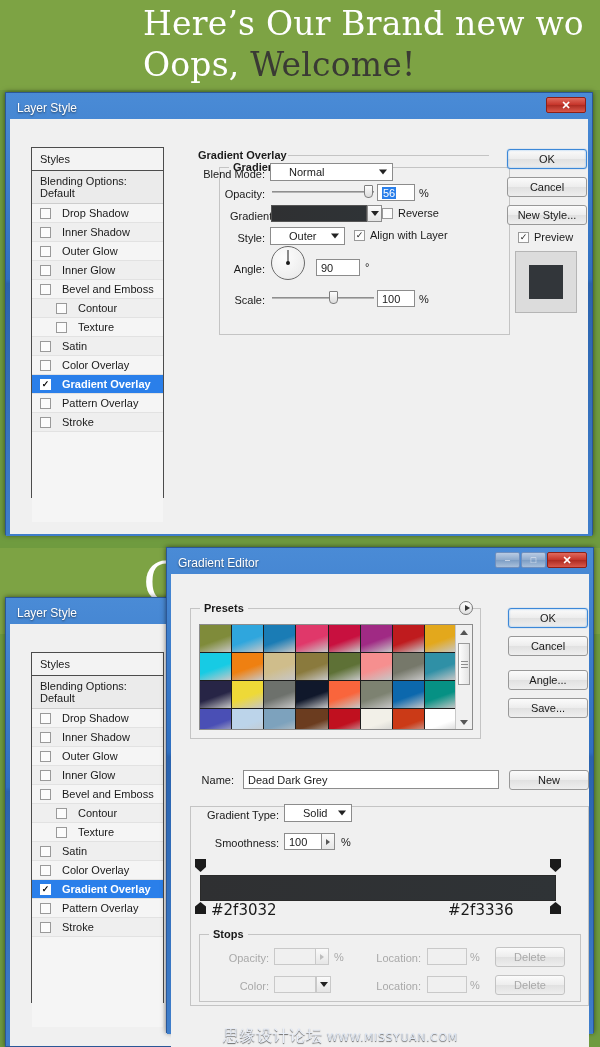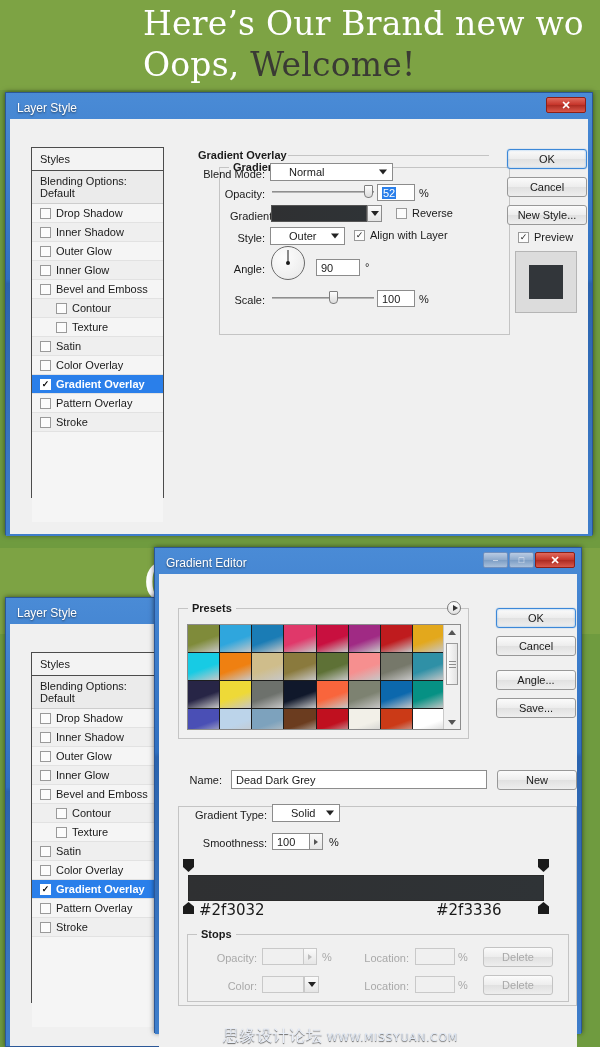--- a/index.html
+++ b/index.html
@@ -82,21 +82,21 @@
   }
   .sp-head {
     padding: 5px 8px; font-size: 11px; color: #1a1a1a;
     border-bottom: 1px solid #4c4c4c; background: #f3f3f3;
   }
   .sp-sub {
     padding: 4px 8px; font-size: 11px; color: #1a1a1a;
     border-bottom: 1px solid #cdcdcd; background: #ebebeb;
   }
   .sp-row {
-    display: flex; align-items: center; gap: 5px;
+    display: flex; align-items: center; gap: 11px;
     padding: 3px 8px; font-size: 11px; color: #1a1a1a;
     border-bottom: 1px solid #e2e2e2; background: #f5f5f5;
   }
   .sp-row.alt { background: #efefef; }
   .sp-row.indent { padding-left: 24px; }
   .sp-row.sel { background: #2a7fea; color: #fff; font-weight: bold; }
   .sp-fill { flex: 1; background: #f5f5f5; }
 
   .cb {
     width: 11px; height: 11px; flex: 0 0 11px;
@@ -381,28 +381,28 @@
           <span>Normal</span>
           <span class="arw"></span>
         </div>
 
         <div class="lbl" style="left:190px; top:69px; width:65px;">Opacity:</div>
         <div class="slider" style="left:262px; top:66px; width:102px;">
           <div class="track"></div>
           <div class="knob" style="left:92px;"></div>
         </div>
         <div class="field sel-txt" style="left:367px; top:65px; width:38px; justify-content:flex-start;">
-          <span class="selhl">52</span>
+          <span class="selhl">56</span>
         </div>
         <div class="lbl" style="left:409px; top:68px; width:14px; text-align:left;">%</div>
 
         <div class="lbl" style="left:190px; top:91px; width:65px;padding-left:30px;">Gradient:</div>
         <div class="swatch-gr" style="left:261px; top:86px; width:96px; height:17px;"></div>
         <div class="swatch-btn" style="left:357px; top:86px; height:17px;"></div>
-        <div class="chkline" style="left:386px; top:88px;justify-content:center;">
+        <div class="chkline" style="left:372px; top:88px;justify-content:center;">
           <span class="cb"></span>
           <span>Reverse</span>
         </div>
 
         <div class="lbl" style="left:190px; top:113px; width:65px;">Style:</div>
         <div class="combo" style="left:260px; top:108px; width:75px;">
           <span>Outer</span>
           <span class="arw"></span>
         </div>
         <div class="chkline" style="left:344px; top:110px;">
@@ -503,21 +503,21 @@
                 <span class="cb"></span>
                 <span>Stroke</span>
               </div>
             </div>
           <div class="sp-fill" style="height:90px;"></div>
         </div>
       </div>
     </div>
   </div>
 
-  <div class="win" style="left:154px; top:547px; width:428px; height:486px;">
+  <div class="win" style="left:166px; top:547px; width:428px; height:486px;">
     <div class="win-frame" style="height:486px;">
       <div class="titlebar">
         <div class="title-text">Gradient Editor</div>
         <div class="winbtns">
           <div class="wbtn">–</div>
           <div class="wbtn">□</div>
           <div class="wbtn close">✕</div>
         </div>
       </div>
       <div class="win-body" style="height:545px; position:relative;">

